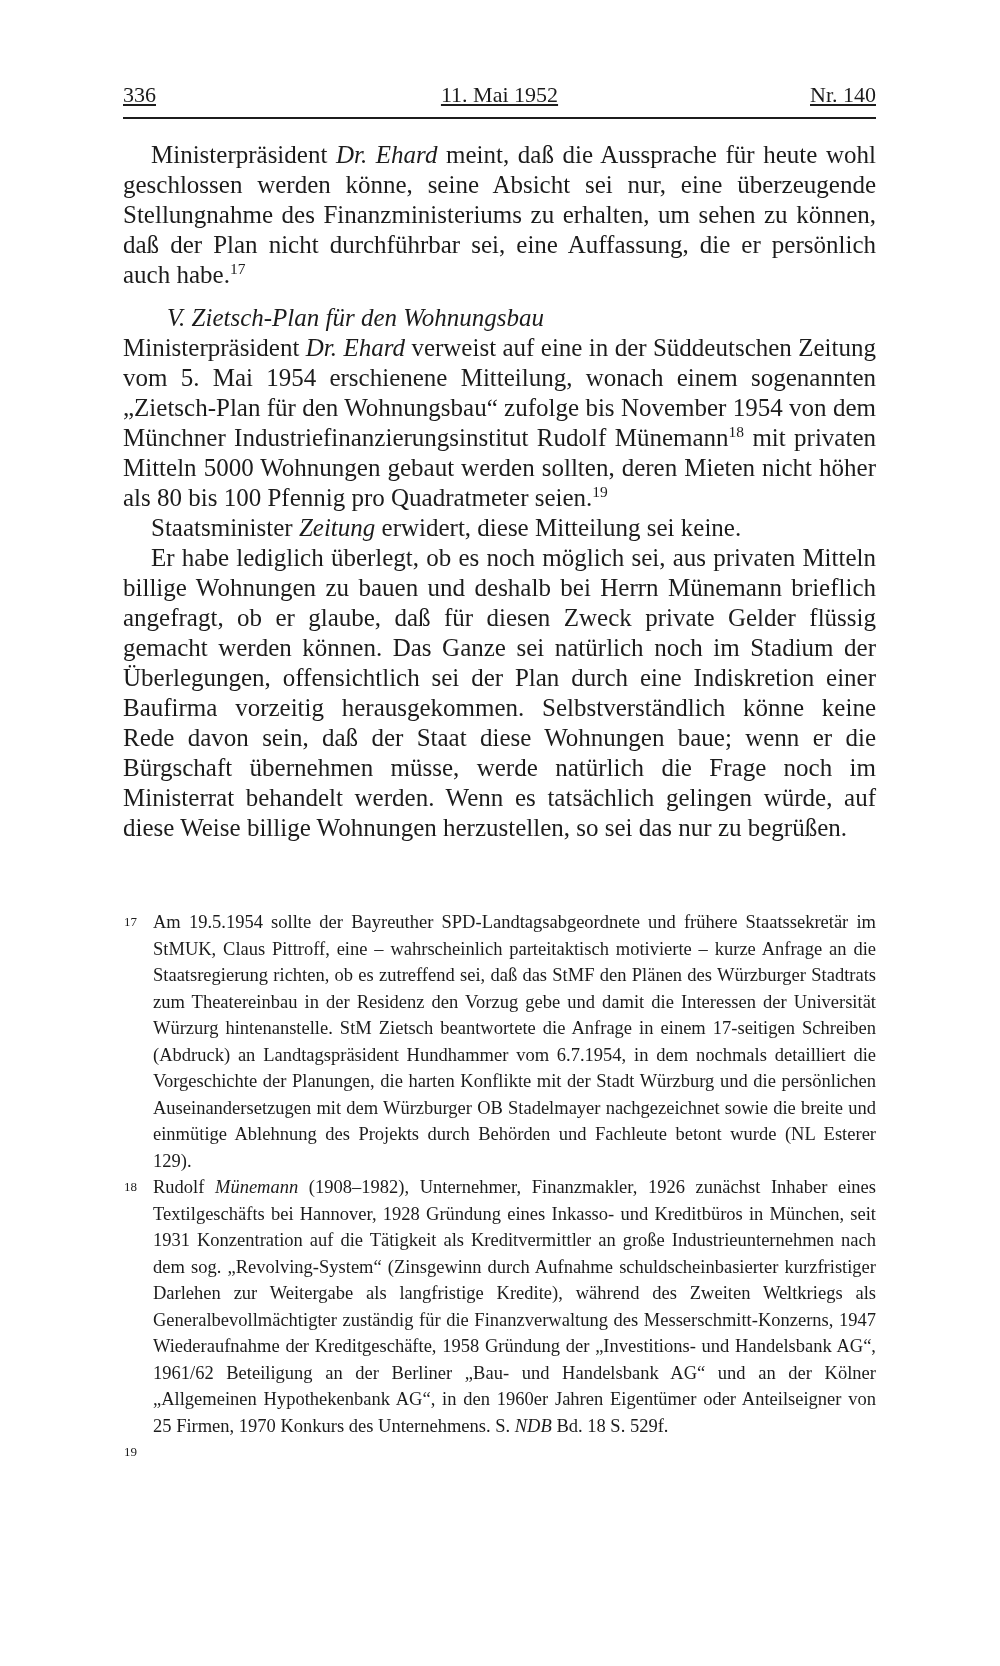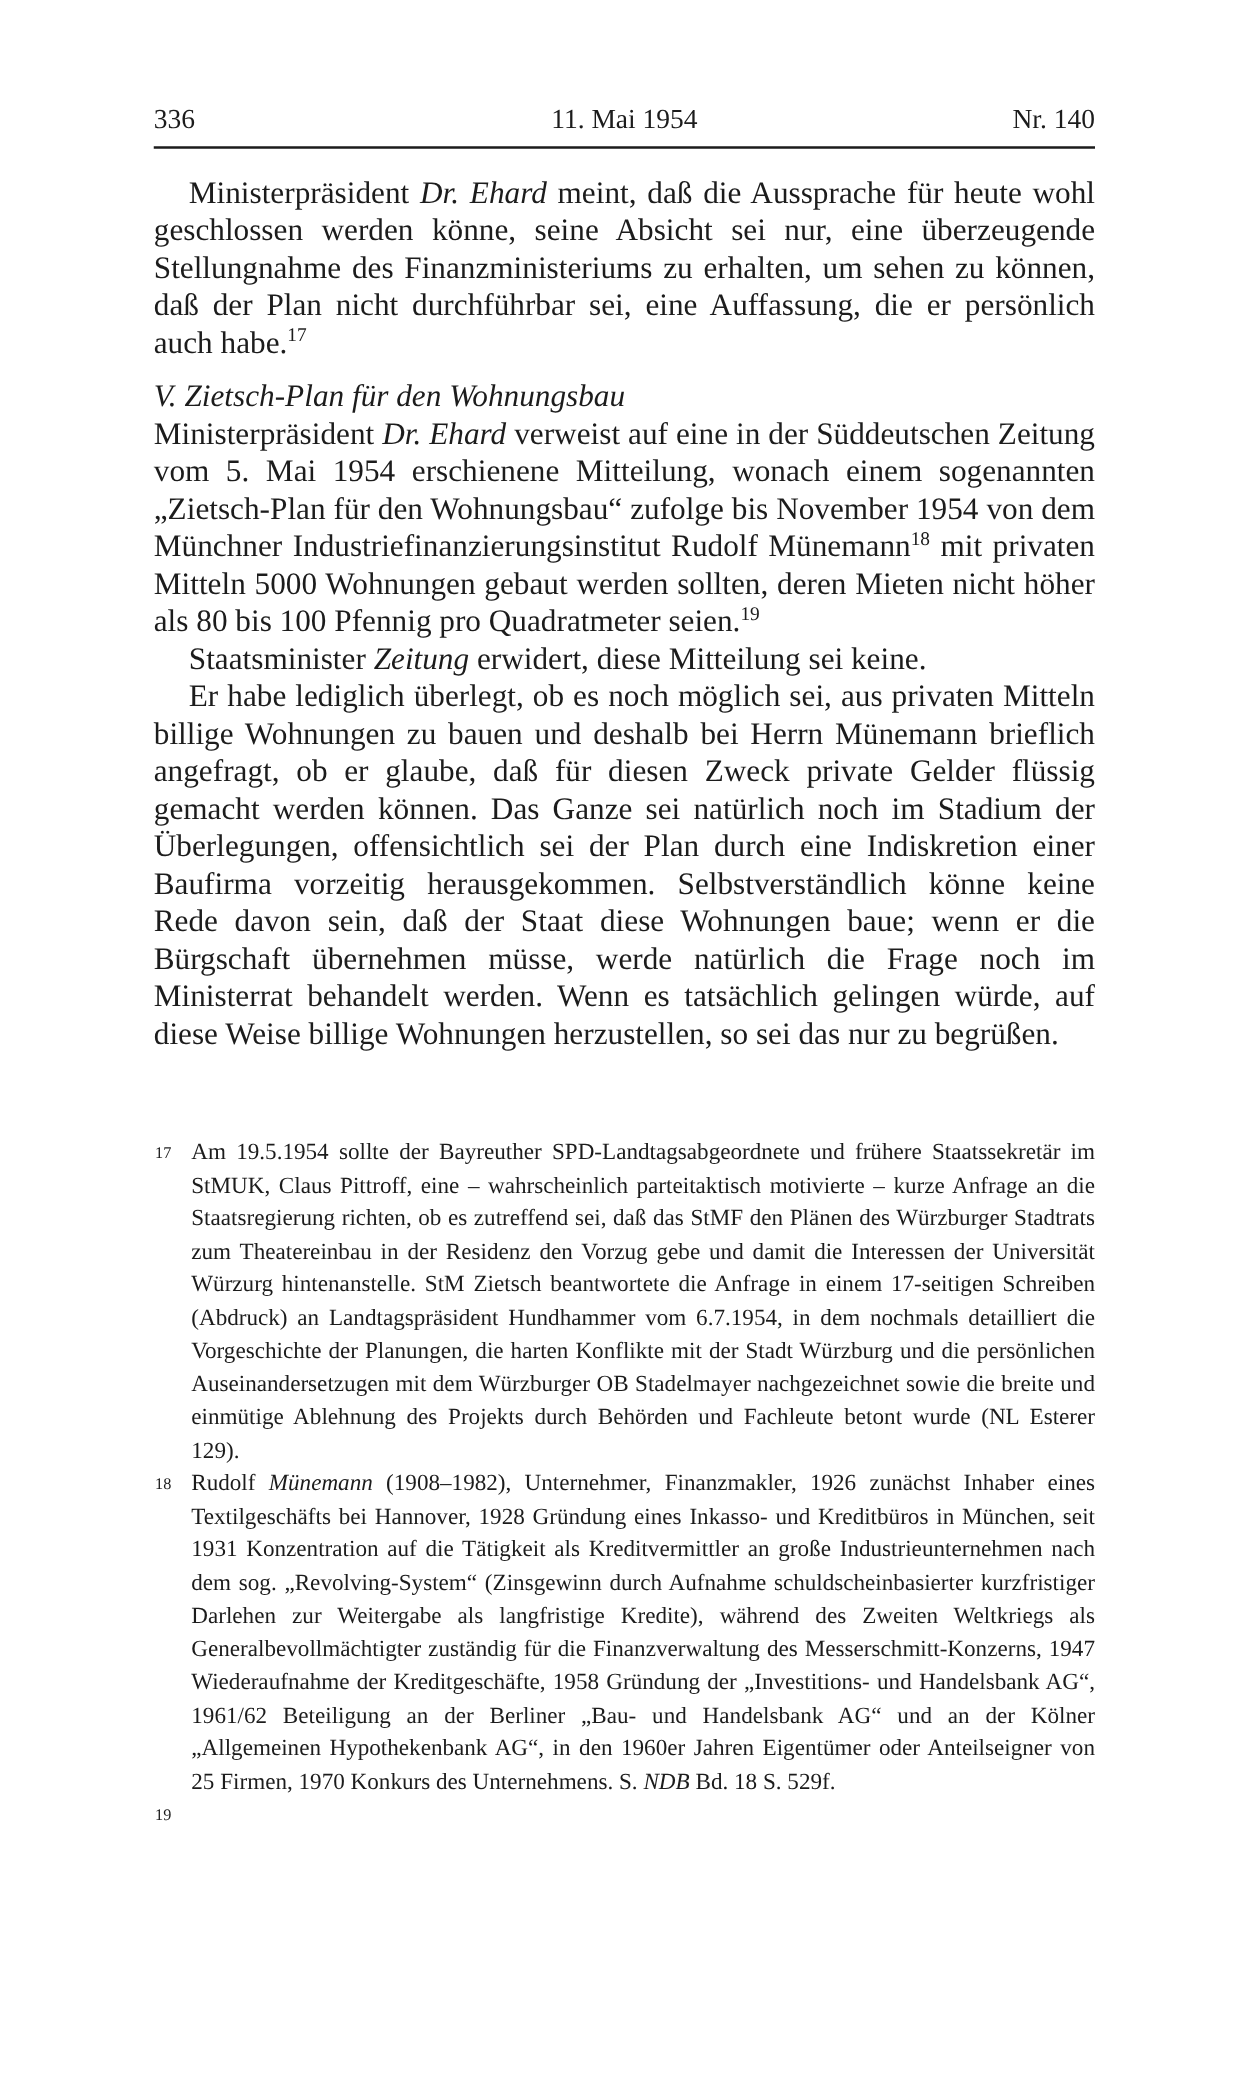--- a/index.html
+++ b/index.html
@@ -13,39 +13,41 @@
   }
   .page { padding: 82px 124px 0 123px; box-sizing: border-box; }
 
   .running-header {
     display: flex;
     justify-content: flex-end;
     align-items: baseline;
     font-size: 22px;
     padding-bottom: 9px;
     border-bottom: 2px solid #1c1c1c;
+    text-decoration: underline;
   }
   .running-header .h-left  { flex: 1; text-align: left; }
   .running-header .h-center{ flex: 1; text-align: center; }
   .running-header .h-right { flex: 1; text-align: right; }
 
   .body-text {
     margin-top: 21px;
     font-size: 25px;
     line-height: 30px;
     text-align: justify;
     hyphens: auto;
   }
   .para { margin: 0; }
   .para.indent { text-indent: 28px; }
   .para.heading {
     font-style: italic;
     margin-top: 13px;
     text-align: left;
     text-indent: 0;
+    margin-left: 44px;
   }
 
   sup.fn-ref {
     font-size: 0.62em;
     line-height: 0;
     vertical-align: baseline;
     position: relative;
     top: -0.55em;
   }
 
@@ -68,21 +70,21 @@
     line-height: 26.5px;
   }
 </style>
 </head>
 <body>
 
 <div class="page">
 
   <div class="running-header">
     <span class="h-left">336</span>
-    <span class="h-center">11. Mai 1954</span>
+    <span class="h-center">11. Mai 1952</span>
     <span class="h-right">Nr. 140</span>
   </div>
 
   <div class="body-text">
       <p class="para indent"><span>Ministerpräsident </span><i>Dr. Ehard</i><span> meint, daß die Aussprache für heute wohl geschlossen werden könne, seine Absicht sei nur, eine überzeugende Stellungnahme des Finanzministeriums zu erhalten, um sehen zu können, daß der Plan nicht durchführbar sei, eine Auffassung, die er persönlich auch habe.</span><sup class="fn-ref">17</sup></p>
       <p class="para heading"><span>V. Zietsch-Plan für den Wohnungsbau</span></p>
       <p class="para"><span>Ministerpräsident </span><i>Dr. Ehard</i><span> verweist auf eine in der Süddeutschen Zeitung vom 5. Mai 1954 erschienene Mitteilung, wonach einem sogenannten „Zietsch-Plan für den Wohnungsbau“ zufolge bis November 1954 von dem Münchner Industriefinanzierungsinstitut Rudolf Münemann</span><sup class="fn-ref">18</sup><span> mit privaten Mitteln 5000 Wohnungen gebaut werden sollten, deren Mieten nicht höher als 80 bis 100 Pfennig pro Quadratmeter seien.</span><sup class="fn-ref">19</sup></p>
       <p class="para indent"><span>Staatsminister </span><i>Zeitung</i><span> erwidert, diese Mitteilung sei keine.</span></p>
       <p class="para indent"><span>Er habe lediglich überlegt, ob es noch möglich sei, aus privaten Mitteln billige Wohnungen zu bauen und deshalb bei Herrn Münemann brieflich angefragt, ob er glaube, daß für diesen Zweck private Gelder flüssig gemacht werden können. Das Ganze sei natürlich noch im Stadium der Überlegungen, offensichtlich sei der Plan durch eine Indiskretion einer Baufirma vorzeitig herausgekommen. Selbstverständlich könne keine Rede davon sein, daß der Staat diese Wohnungen baue; wenn er die Bürgschaft übernehmen müsse, werde natürlich die Frage noch im Ministerrat behandelt werden. Wenn es tatsächlich gelingen würde, auf diese Weise billige Wohnungen herzustellen, so sei das nur zu begrüßen.</span></p>
     </div>

